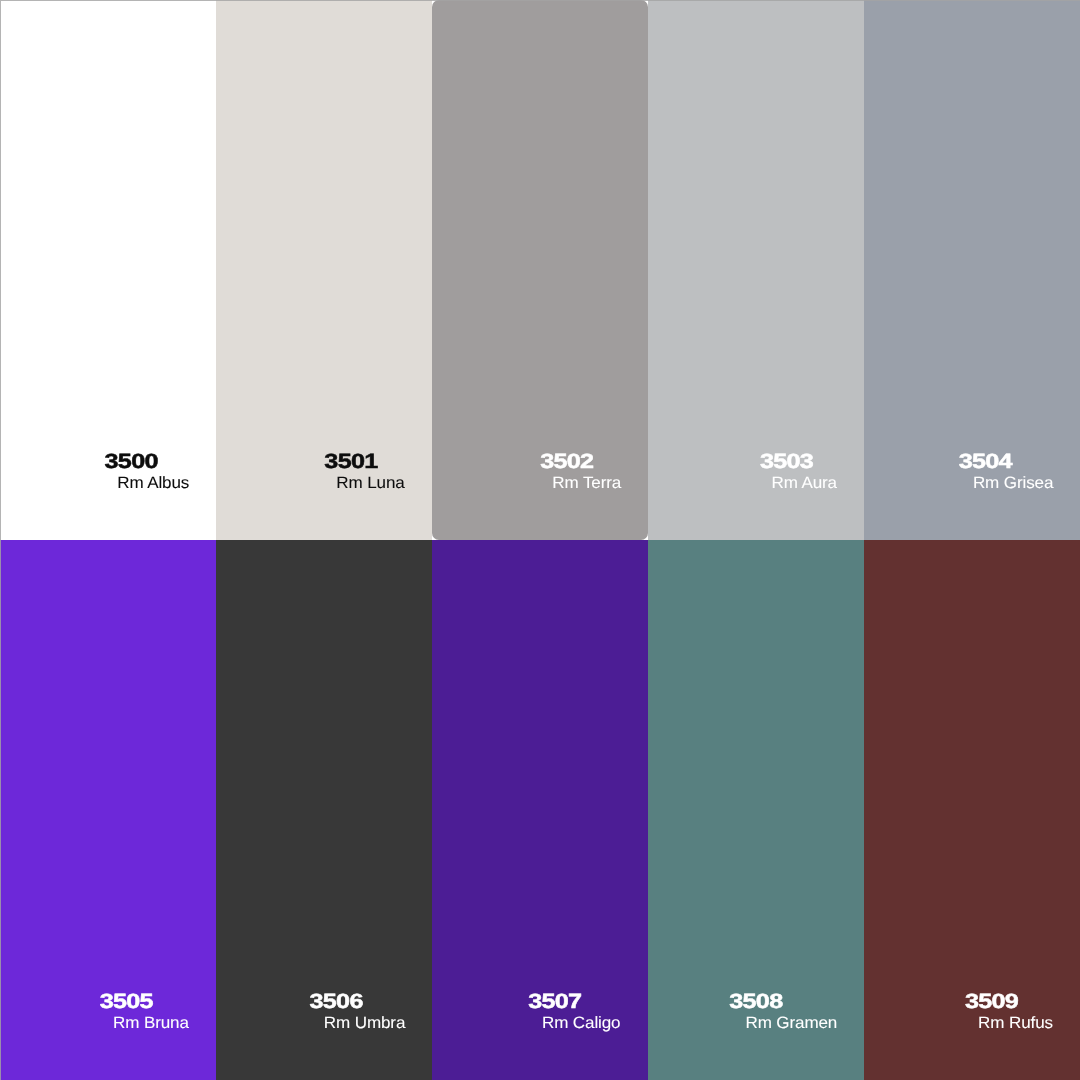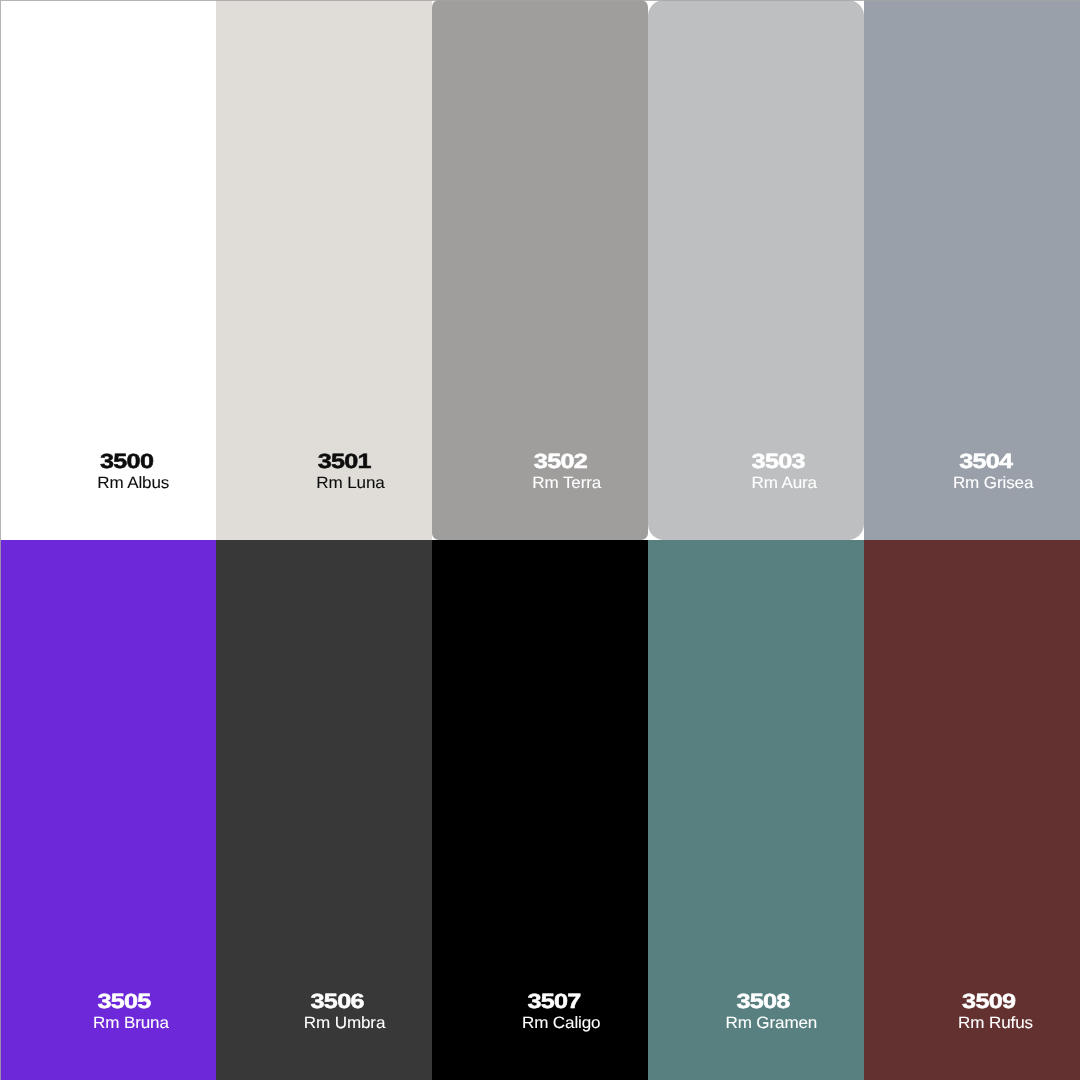--- a/index.html
+++ b/index.html
@@ -6,37 +6,37 @@
   html,body{margin:0;padding:0;}
   body{width:1080px;height:1080px;overflow:hidden;background:#ffffff;
        font-family:"Liberation Sans",sans-serif;
        -webkit-font-smoothing:antialiased;-moz-osx-font-smoothing:grayscale;
        text-rendering:geometricPrecision;}
 
   .palette{position:relative;width:1080px;height:1080px;
            display:grid;grid-template-columns:repeat(5,216px);grid-template-rows:540px 540px;}
 
   .swatch{position:relative;box-sizing:border-box;overflow:hidden;}
-  .caption{position:absolute;right:47px;bottom:49px;text-align:center;white-space:nowrap;
+  .caption{position:absolute;right:27px;bottom:49px;text-align:left;white-space:nowrap;
            transform:translateZ(0);backface-visibility:hidden;}
 
   .code{display:block;font-size:20.6px;font-weight:700;line-height:1;
         letter-spacing:-.6px;margin-right:.6px;
         -webkit-text-stroke:0.5px currentColor;
         transform:scaleX(1.225);transform-origin:100% 50%;}
   .name{display:block;font-size:16.4px;font-weight:400;line-height:1;
         letter-spacing:-.12px;margin-right:.12px;margin-top:2.3px;
         -webkit-text-stroke:0.08px currentColor;
         transform:scaleX(1.04);transform-origin:100% 50%;}
 
 
   .sw-3500{background:#ffffff;}
   .sw-3501{background:#e0dcd7;}
   .sw-3502{background:#a09d9d;border-radius:7px;}
-  .sw-3503{background:#bdbfc1;border-radius:16px;}
+  .sw-3503{background:#bdbfc1;}
   .sw-3504{background:#9aa0aa;}
   .sw-3505{background:#6a6a6a;}
   .sw-3506{background:#383838;}
   .sw-3507{background:#1e1e1e;}
   .sw-3508{background:#588080;}
   .sw-3509{background:#633130;padding-left:38px;}
 
   .ink-dark{color:#0d0d0d;}
   .ink-light{color:#ffffff;}
 
@@ -92,21 +92,21 @@
     </div>
   </div>
 
   <div class="swatch sw-3506" style="background-color: rgb(56, 56, 56);">
     <div class="caption ink-light">
       <span class="code">3506</span>
       <span class="name">Rm Umbra</span>
     </div>
   </div>
 
-  <div class="swatch sw-3507" style="background-color: #000000; padding-left: 9px;">
+  <div class="swatch sw-3507" style="background-color: #4c1d95; padding-left: 9px;">
     <div class="caption ink-light">
       <span class="code">3507</span>
       <span class="name">Rm Caligo</span>
     </div>
   </div>
 
   <div class="swatch sw-3508" style="background-color: rgb(88, 128, 128);">
     <div class="caption ink-light">
       <span class="code">3508</span>
       <span class="name">Rm Gramen</span>

